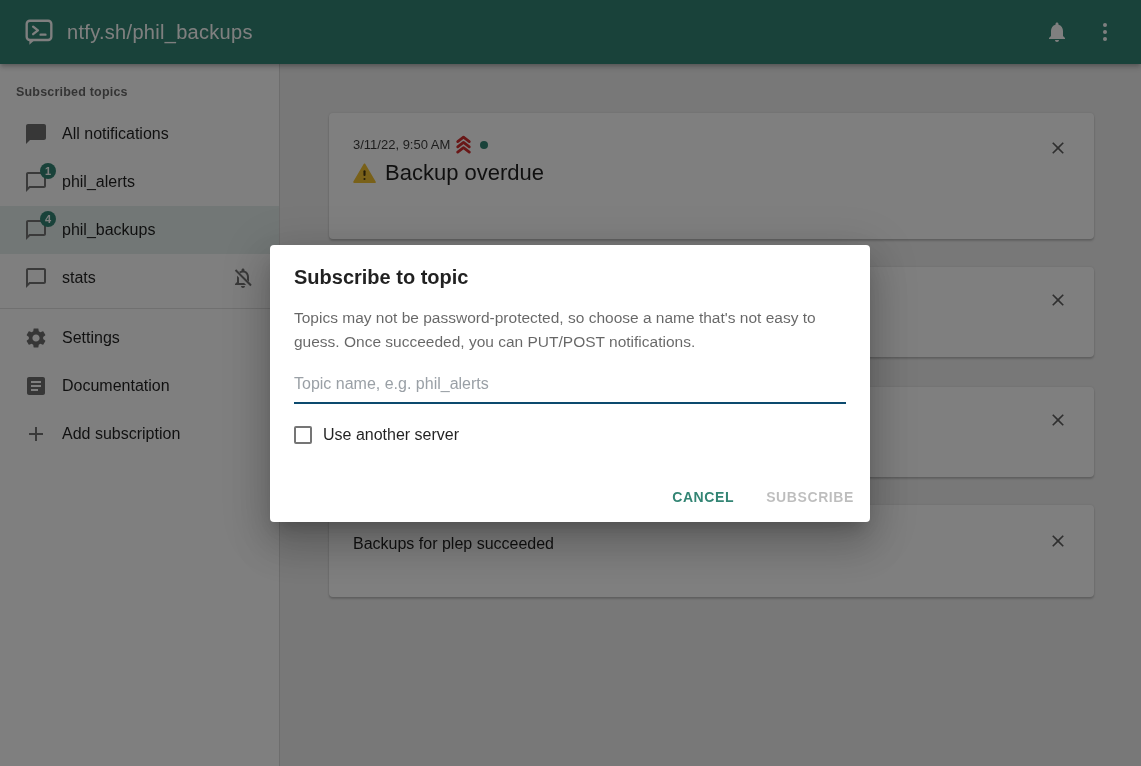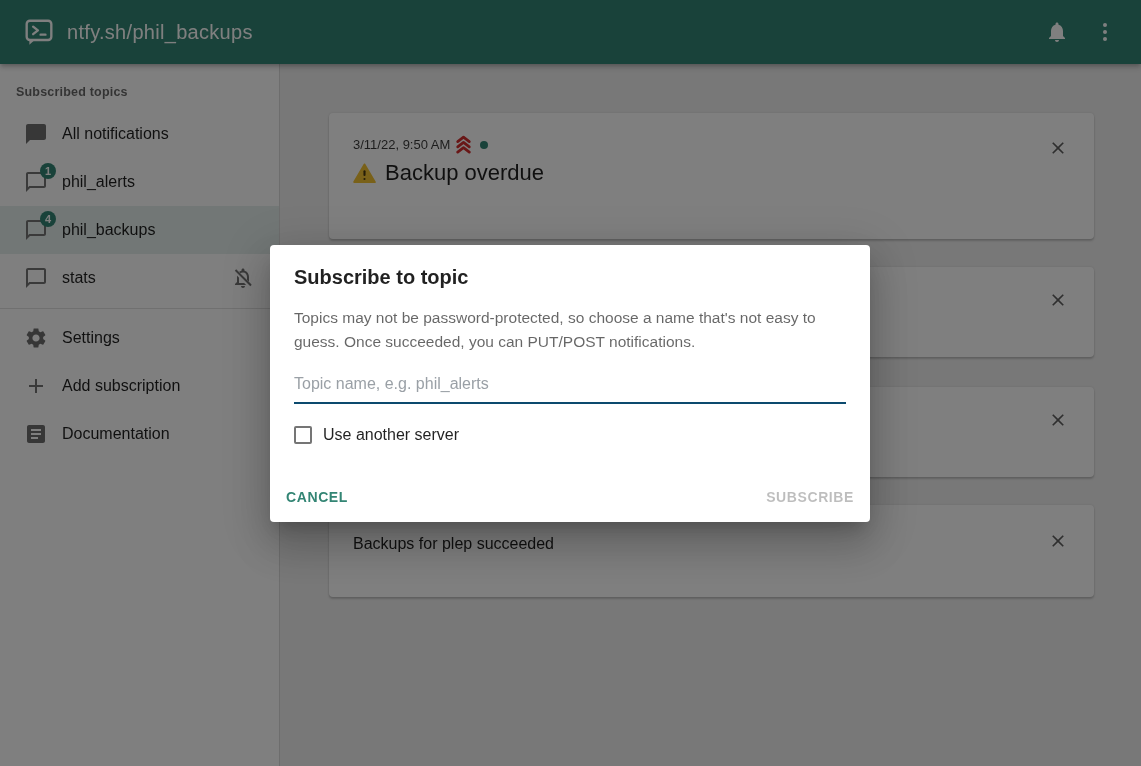--- a/index.html
+++ b/index.html
@@ -52,21 +52,21 @@
     box-shadow:0 11px 15px -7px rgba(0,0,0,.2),0 24px 38px 3px rgba(0,0,0,.14),0 9px 46px 8px rgba(0,0,0,.12); }
   .dialog-title { margin:21px 24px 0; font-size:20px; font-weight:700; color:rgba(0,0,0,.87); }
   .dialog-desc { margin:17px 24px 0; font-size:15.5px; line-height:24px; color:rgba(0,0,0,.6); }
   .dialog-input-wrap { margin:13px 24px 0; }
   .dialog-input { width:100%; border:none; border-bottom:2px solid #0c4a6e; outline:none;
     font-family:inherit; font-size:16px; color:rgba(0,0,0,.87); padding:8px 0 9px; background:transparent; }
   .dialog-input::placeholder { color:#9aa0a6; opacity:1; }
   .checkbox-row { margin:22px 24px 0; display:flex; align-items:center; gap:11px; cursor:pointer; }
   .checkbox-box { width:18px; height:18px; border:2px solid #757575; border-radius:2px; background:#fff; }
   .checkbox-label { font-size:16px; color:rgba(0,0,0,.87); }
-  .dialog-actions { margin-top:auto; display:flex; justify-content:space-between; gap:16px; padding:8px; }
+  .dialog-actions { margin-top:auto; display:flex; justify-content:flex-end; gap:16px; padding:8px; }
   .btn { border:none; background:transparent; font-family:inherit; font-size:14px; font-weight:700;
     letter-spacing:.6px; padding:9px 8px; border-radius:4px; cursor:pointer; }
   .btn-cancel { color:#338574; }
   .btn-subscribe { color:rgba(0,0,0,.26); cursor:default; }
 
   svg { display:block; }
 </style>
 </head>
 <body>
 
@@ -153,34 +153,34 @@
     <span class="icon-wrap">
       <svg width="24" height="24" viewBox="0 0 24 24" fill="#6f6f6f">
         <path d="M19.14 12.94c.04-.3.06-.61.06-.94 0-.32-.02-.64-.07-.94l2.03-1.58c.18-.14.23-.41.12-.61l-1.92-3.32c-.12-.22-.37-.29-.59-.22l-2.39.96c-.5-.38-1.03-.7-1.62-.94l-.36-2.54c-.04-.24-.24-.41-.48-.41h-3.84c-.24 0-.43.17-.47.41l-.36 2.54c-.59.24-1.13.57-1.62.94l-2.39-.96c-.22-.08-.47 0-.59.22L2.74 8.87c-.12.21-.08.47.12.61l2.03 1.58c-.05.3-.09.63-.09.94s.02.64.07.94l-2.03 1.58c-.18.14-.23.41-.12.61l1.92 3.32c.12.22.37.29.59.22l2.39-.96c.5.38 1.03.7 1.62.94l.36 2.54c.05.24.24.41.48.41h3.84c.24 0 .44-.17.47-.41l.36-2.54c.59-.24 1.13-.56 1.62-.94l2.39.96c.22.08.47 0 .59-.22l1.92-3.32c.12-.22.07-.47-.12-.61l-2.01-1.58zM12 15.6c-1.98 0-3.6-1.62-3.6-3.6s1.62-3.6 3.6-3.6 3.6 1.62 3.6 3.6-1.62 3.6-3.6 3.6z"></path>
       </svg>
     </span>
     <span>Settings</span>
   </div>
 
   <div class="item">
     <span class="icon-wrap">
-      <svg width="24" height="24" viewBox="0 0 24 24" fill="#757575">
-        <path d="M19 13h-6v6h-2v-6H5v-2h6V5h2v6h6v2z"></path>
-      </svg>
-    </span>
-    <span>Add subscription</span>
-  </div>
-
-  <div class="item">
-    <span class="icon-wrap">
       <svg width="24" height="24" viewBox="0 0 24 24" fill="#6f6f6f">
         <path d="M19 3H5c-1.1 0-2 .9-2 2v14c0 1.1.9 2 2 2h14c1.1 0 2-.9 2-2V5c0-1.1-.9-2-2-2zm-5 14H7v-2h7v2zm3-4H7v-2h10v2zm0-4H7V7h10v2z"></path>
       </svg>
     </span>
     <span>Documentation</span>
+  </div>
+
+  <div class="item">
+    <span class="icon-wrap">
+      <svg width="24" height="24" viewBox="0 0 24 24" fill="#757575">
+        <path d="M19 13h-6v6h-2v-6H5v-2h6V5h2v6h6v2z"></path>
+      </svg>
+    </span>
+    <span>Add subscription</span>
   </div>
 </nav>
 
 <main class="main">
 
   <section class="card card1">
     <div class="meta-row">
       <span>3/11/22, 9:50 AM</span>
       <span>
         <svg width="17" height="19" viewBox="0 0 16 18" fill="none" stroke="#d32f2f" stroke-width="2.6" stroke-linecap="round" stroke-linejoin="round">

